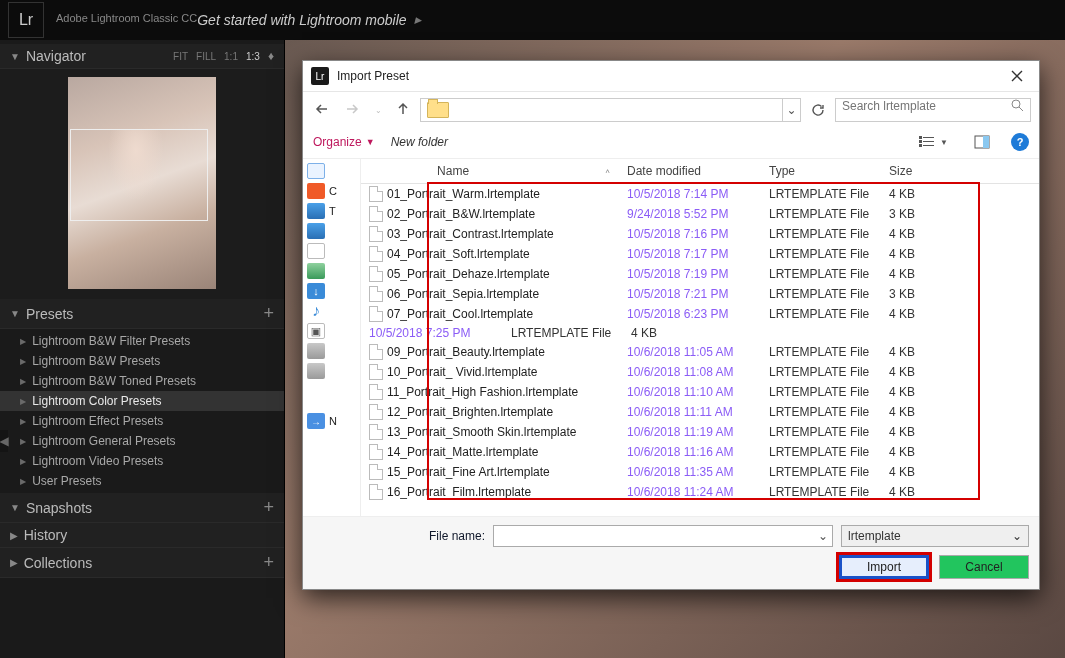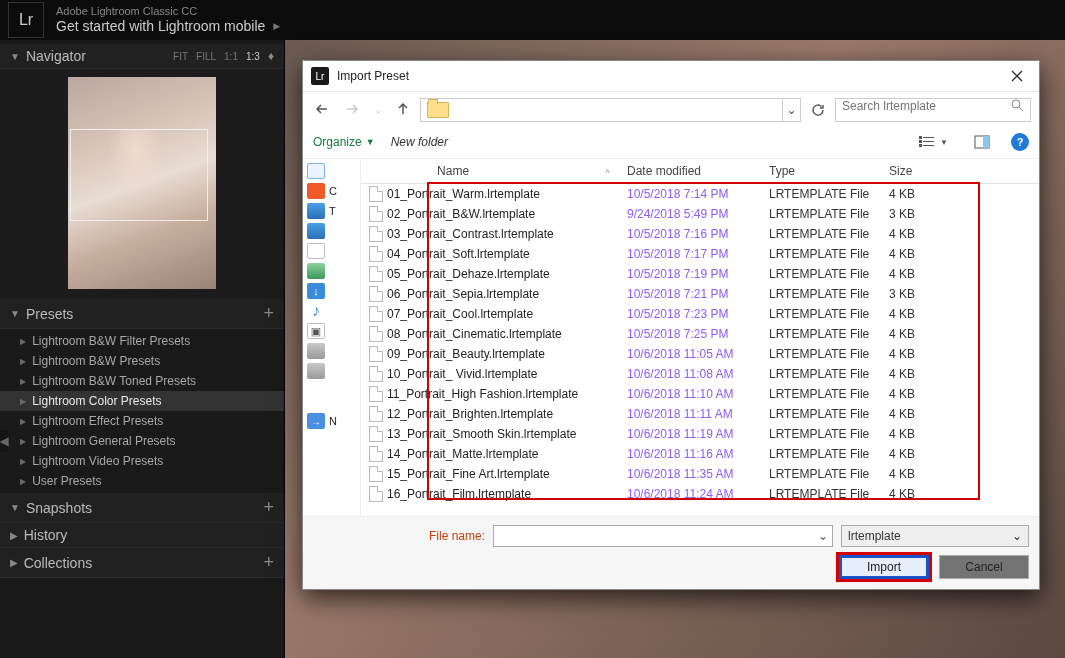--- a/index.html
+++ b/index.html
@@ -1,23 +1,23 @@
 <!DOCTYPE html>
 <html><head>
 <meta charset="utf-8">
 <style>
 * { box-sizing: border-box; margin: 0; padding: 0; font-family: "Segoe UI", Tahoma, sans-serif; }
 body { width: 1065px; height: 658px; background: #0a0a0a; overflow: hidden; position: relative; }
 
 
 .appbar { height: 40px; background: #0c0c0c; display: flex; align-items: center; padding-left: 8px; color: #aaa; }
 .lr-logo { width: 36px; height: 36px; border: 1px solid #333; display: flex; align-items: center; justify-content: center; font-size: 16px; font-weight: 400; color: #ccc; margin-right: 12px; }
-.appbar-titles { display: flex; flex-direction: column; line-height: 1.2; }
+.appbar-titles { display: flex; flex-direction: row; line-height: 1.2; }
 .appbar-titles .small { font-size: 11px; color: #888; }
-.appbar-titles .big { font-size: 14px; color: #ccc; display: flex; align-items: center; gap: 8px; }
+.appbar-titles .big { font-size: 14px; color: #ccc; display: flex; align-items: center; gap: 8px; font-style: italic; }
 .appbar .tri { font-size: 9px; color: #777; }
 
 
 .main { display: flex; height: 618px; }
 .left-panel { width: 285px; background: #1a1a1a; padding: 4px 0; border-right: 1px solid #000; display: flex; flex-direction: column; }
 .right-area { flex: 1; background: linear-gradient(135deg, #6a5a52 0%, #9a7a6a 40%, #5a4842 100%); position: relative; }
 
 
 .collapse-sliver { position: absolute; left: 0; top: 430px; width: 8px; height: 22px; background: #141414; display: flex; align-items: center; justify-content: center; color: #666; font-size: 12px; cursor: pointer; }
 
@@ -54,21 +54,21 @@
 .dlg-nav .path { display: flex; align-items: center; flex: 1; border: 1px solid #ccc; height: 24px; background: #fff; }
 .dlg-nav .folder-icon { width: 22px; height: 16px; background: #ffdf8a; border: 1px solid #d4b45a; border-radius: 1px; margin: 0 6px; position: relative; }
 .dlg-nav .folder-icon::before { content: ""; position: absolute; top: -4px; left: 0; width: 8px; height: 4px; background: #ffdf8a; border: 1px solid #d4b45a; border-bottom: none; }
 .dropbtn { width: 18px; height: 22px; border-left: 1px solid #ccc; display: flex; align-items: center; justify-content: center; color: #555; cursor: pointer; }
 .refresh { width: 22px; height: 22px; display: flex; align-items: center; justify-content: center; border: 1px solid transparent; cursor: pointer; }
 .search { width: 196px; height: 24px; border: 1px solid #ccc; display: flex; align-items: flex-start; padding: 0 6px; color: #888; }
 .search input { border: none; outline: none; width: 100%; font-size: 12px; color: #888; }
 .search .mag { margin-left: 4px; }
 
 .dlg-toolbar { display: flex; align-items: center; padding: 4px 10px 6px; gap: 16px; border-bottom: 1px solid #eee; }
-.dlg-toolbar .link { color: #15803d; cursor: pointer; display: flex; align-items: center; gap: 4px; font-size: 12px;}
+.dlg-toolbar .link { color: #be185d; cursor: pointer; display: flex; align-items: center; gap: 4px; font-size: 12px;}
 .dlg-toolbar .link.plain { color: #333; font-style: italic; }
 .dlg-toolbar .spacer { flex: 1; }
 .dlg-toolbar .viewbtn { display: flex; align-items: center; gap: 4px; padding: 2px 4px; border: 1px solid transparent; cursor: pointer; }
 .dlg-toolbar .help { width: 18px; height: 18px; border-radius: 50%; background: #1e7bd8; color: #fff; display: flex; align-items: center; justify-content: center; font-size: 11px; font-weight: bold; cursor: pointer; }
 
 .dlg-body { display: flex; flex: 1; overflow: hidden; }
 .places { width: 58px; border-right: 1px solid #eee; padding: 4px; display: flex; flex-direction: column; gap: 4px; align-items: flex-start; overflow: hidden; }
 .place { display: flex; align-items: center; gap: 4px; cursor: pointer; width: 100%; white-space: nowrap; overflow: hidden; font-size: 11px;}
 .p-icon { width: 18px; height: 16px; flex-shrink: 0; border-radius: 2px; }
 .p-quick{background:#eaf3ff;border:1px solid #7db0e8;}
@@ -101,28 +101,28 @@
 .row .c-type { width: 120px; padding: 2px 8px; color: #333; }
 .row .c-size { width: 70px; padding: 2px 8px; color: #333; }
 .file-icon { width: 14px; height: 16px; border: 1px solid #bbb; background: #fff; position: relative; flex-shrink: 0; }
 .file-icon::before { content: ""; position: absolute; top: -1px; right: -1px; width: 5px; height: 5px; background: #fff; border-left: 1px solid #bbb; border-bottom: 1px solid #bbb; }
 
 .red-box { position: absolute; left: 66px; top: 23px; width: 553px; height: 318px; border: 2px solid #d40000; pointer-events: none; }
 
 
 .dlg-footer { border-top: 1px solid #eee; padding: 6px 10px 10px; background: #f6f6f6; }
 .fname-row { display: flex; align-items: center; gap: 8px; margin-bottom: 8px; padding-top: 2px;}
-.fname-row label { font-size: 12px; color: #c2410c; width: 172px; text-align: right; }
+.fname-row label { font-size: 12px; color: #0f172a; width: 172px; text-align: right; }
 .fname-row .combo { flex: 1; height: 22px; border: 1px solid #aaa; background: #fff; display: flex; align-items: center; }
 .fname-row .combo .dd { width: 18px; height: 20px; display: flex; align-items: center; justify-content: center; color: #555; cursor: pointer; }
 .fname-row .filter { width: 188px; height: 22px; border: 1px solid #aaa; background: #efefef; display: flex; align-items: center; padding: 0 6px; font-size: 12px; color: #333; cursor: pointer; }
 .fname-row .filter .dd { margin-left: auto; }
 
 .btn-row { display: flex; justify-content: flex-end; gap: 10px; }
-.btn { width: 90px; height: 24px; border: 1px solid #aaa; background: #737373; font-size: 12px; color: #222; display: flex; align-items: center; justify-content: center; cursor: pointer; }
+.btn { width: 90px; height: 24px; border: 1px solid #aaa; background: #22c55e; font-size: 12px; color: #222; display: flex; align-items: center; justify-content: center; cursor: pointer; }
 .btn.primary { border: 3px solid #1a52c8; background: #e6eefc; font-weight: 400; }
 .red-border { outline: 3px solid #d40000; }
 </style>
 </head>
 <body>
 
 <div class="appbar">
   <div class="lr-logo">Lr</div>
   <div class="appbar-titles">
     <div class="small">Adobe Lightroom Classic CC</div>
@@ -358,21 +358,21 @@
             </div>
             <div class="c-date">10/5/2018 7:14 PM</div>
             <div class="c-type">LRTEMPLATE File</div>
             <div class="c-size">4 KB</div>
           </div>
           <div class="row">
             <div class="c-name">
               <span class="file-icon"></span>
               <span>02_Portrait_B&amp;W.lrtemplate</span>
             </div>
-            <div class="c-date">9/24/2018 5:49 PM</div>
+            <div class="c-date">9/24/2018 5:52 PM</div>
             <div class="c-type">LRTEMPLATE File</div>
             <div class="c-size">3 KB</div>
           </div>
           <div class="row">
             <div class="c-name">
               <span class="file-icon"></span>
               <span>03_Portrait_Contrast.lrtemplate</span>
             </div>
             <div class="c-date">10/5/2018 7:16 PM</div>
             <div class="c-type">LRTEMPLATE File</div>
@@ -403,29 +403,25 @@
             </div>
             <div class="c-date">10/5/2018 7:21 PM</div>
             <div class="c-type">LRTEMPLATE File</div>
             <div class="c-size">3 KB</div>
           </div>
           <div class="row">
             <div class="c-name">
               <span class="file-icon"></span>
               <span>07_Portrait_Cool.lrtemplate</span>
             </div>
-            <div class="c-date">10/5/2018 7:23 PM</div>
-            <div class="c-type">LRTEMPLATE File</div>
-            <div class="c-size">4 KB</div>
-          </div>
-          <div class="row">
-            <div class="c-name">
-              <span class="file-icon"></span>
-              <span>08_Portrait_Cinematic.lrtemplate</span>
-            </div>
+            <div class="c-date">10/5/2018 6:23 PM</div>
+            <div class="c-type">LRTEMPLATE File</div>
+            <div class="c-size">4 KB</div>
+          </div>
+          <div class="row">
             <div class="c-date">10/5/2018 7:25 PM</div>
             <div class="c-type">LRTEMPLATE File</div>
             <div class="c-size">4 KB</div>
           </div>
           <div class="row">
             <div class="c-name">
               <span class="file-icon"></span>
               <span>09_Portrait_Beauty.lrtemplate</span>
             </div>
             <div class="c-date">10/6/2018 11:05 AM</div>

